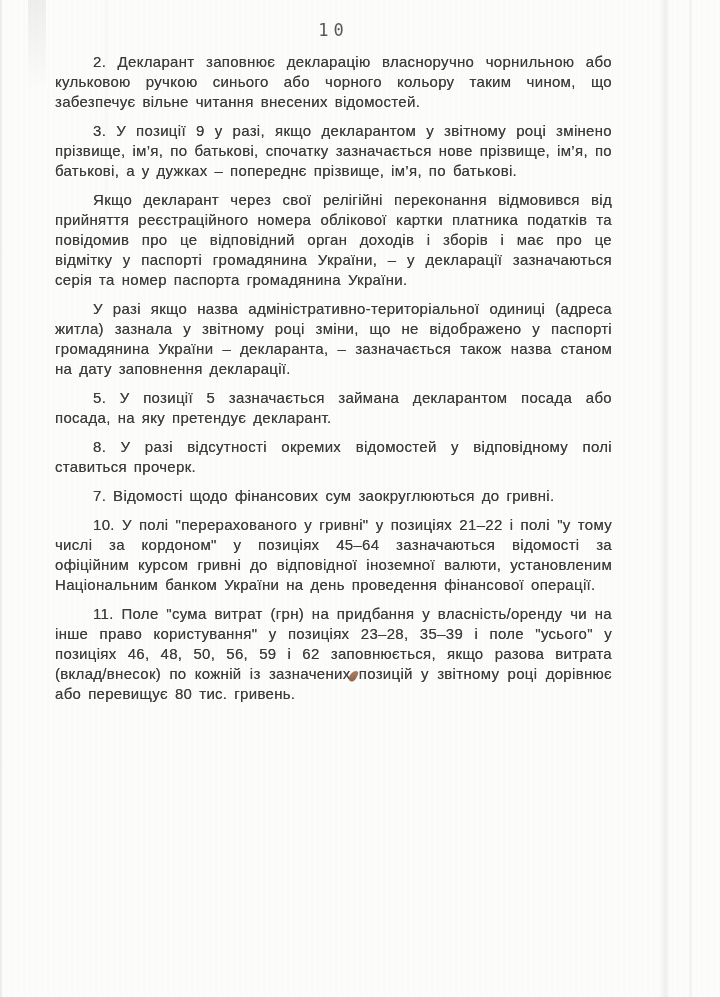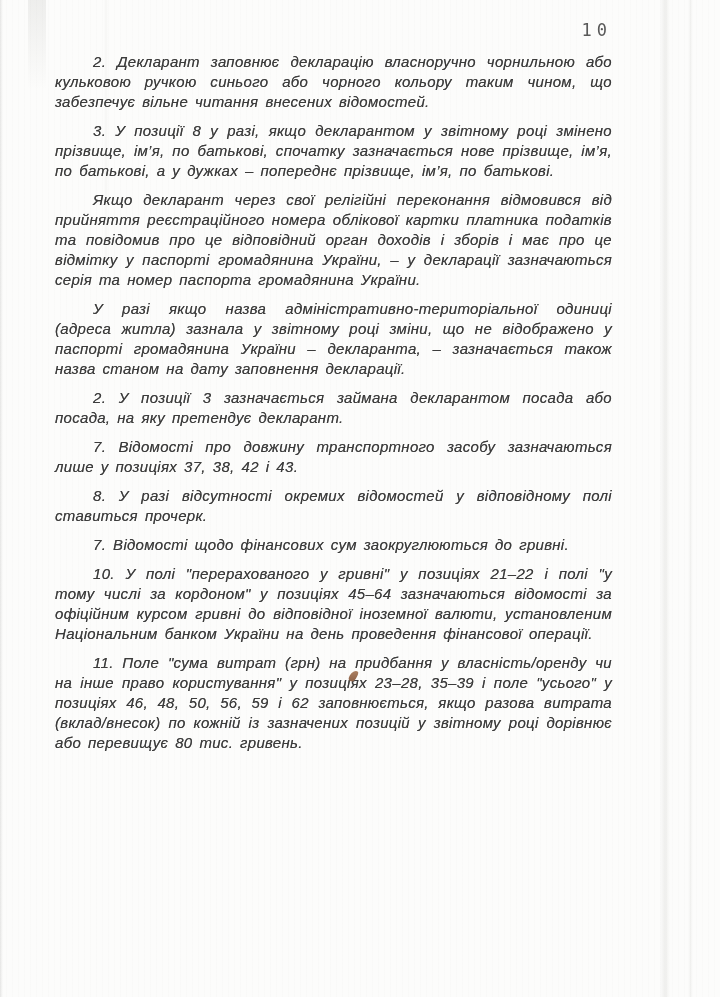--- a/index.html
+++ b/index.html
@@ -49,40 +49,39 @@
       10px 100%,
       5px 100%,
       4px 260px;
   }
 
   .page-number {
     position: absolute;
     top: 20px;
     left: 55px;
     width: 557px;
-    text-align: right;
+    text-align: center;
     font-family: "DejaVu Sans Mono", "Liberation Mono", monospace;
     font-size: 17px;
     letter-spacing: 5px;
     color: #595959;
   }
 
   .content {
     position: absolute;
     top: 52px;
     left: 55px;
     width: 557px;
     color: #3c3c3c;
     font-size: 15px;
     line-height: 20px;
     letter-spacing: 0.3px;
     word-spacing: 2.5px;
     text-align: justify;
     text-shadow: 0 0 0.4px rgba(60, 60, 60, 0.75);
-    font-style: italic;
   }
 
   .content p {
     margin: 0 0 9px 0;
     text-indent: 38px;
   }
 
   .ink-speck {
     position: absolute;
     left: 350px;
@@ -96,24 +95,23 @@
 </style>
 </head>
 <body>
 
 <div class="scan-overlay"></div>
 
 <div class="page-number">10</div>
 
 <div class="content">
   <p>2. Декларант заповнює декларацію власноручно чорнильною або кульковою ручкою синього або чорного кольору таким чином, що забезпечує вільне читання внесених відомостей.</p>
-  <p>3. У позиції 8 у разі, якщо декларантом у звітному році змінено прізвище, ім’я, по батькові, спочатку зазначається нове прізвище, ім’я, по батькові, а у дужках – попереднє прізвище, ім’я, по батькові.</p>
+  <p>3. У позиції 9 у разі, якщо декларантом у звітному році змінено прізвище, ім’я, по батькові, спочатку зазначається нове прізвище, ім’я, по батькові, а у дужках – попереднє прізвище, ім’я, по батькові.</p>
   <p>Якщо декларант через свої релігійні переконання відмовився від прийняття реєстраційного номера облікової картки платника податків та повідомив про це відповідний орган доходів і зборів і має про це відмітку у паспорті громадянина України, – у декларації зазначаються серія та номер паспорта громадянина України.</p>
   <p>У разі якщо назва адміністративно-територіальної одиниці (адреса житла) зазнала у звітному році зміни, що не відображено у паспорті громадянина України – декларанта, – зазначається також назва станом на дату заповнення декларації.</p>
-  <p>2. У позиції 3 зазначається займана декларантом посада або посада, на яку претендує декларант.</p>
-  <p>7. Відомості про довжину транспортного засобу зазначаються лише у позиціях 37, 38, 42 і 43.</p>
+  <p>5. У позиції 5 зазначається займана декларантом посада або посада, на яку претендує декларант.</p>
   <p>8. У разі відсутності окремих відомостей у відповідному полі ставиться прочерк.</p>
   <p>7. Відомості щодо фінансових сум заокруглюються до гривні.</p>
   <p>10. У полі "перерахованого у гривні" у позиціях 21–22 і полі "у тому числі за кордоном" у позиціях 45–64 зазначаються відомості за офіційним курсом гривні до відповідної іноземної валюти, установленим Національним банком України на день проведення фінансової операції.</p>
   <p>11. Поле "сума витрат (грн) на придбання у власність/оренду чи на інше право користування" у позиціях 23–28, 35–39 і поле "усього" у позиціях 46, 48, 50, 56, 59 і 62 заповнюється, якщо разова витрата (вклад/внесок) по кожній із зазначених позицій у звітному році дорівнює або перевищує 80 тис. гривень.</p>
 </div>
 
 <div class="ink-speck"></div>
 
 </body></html>

